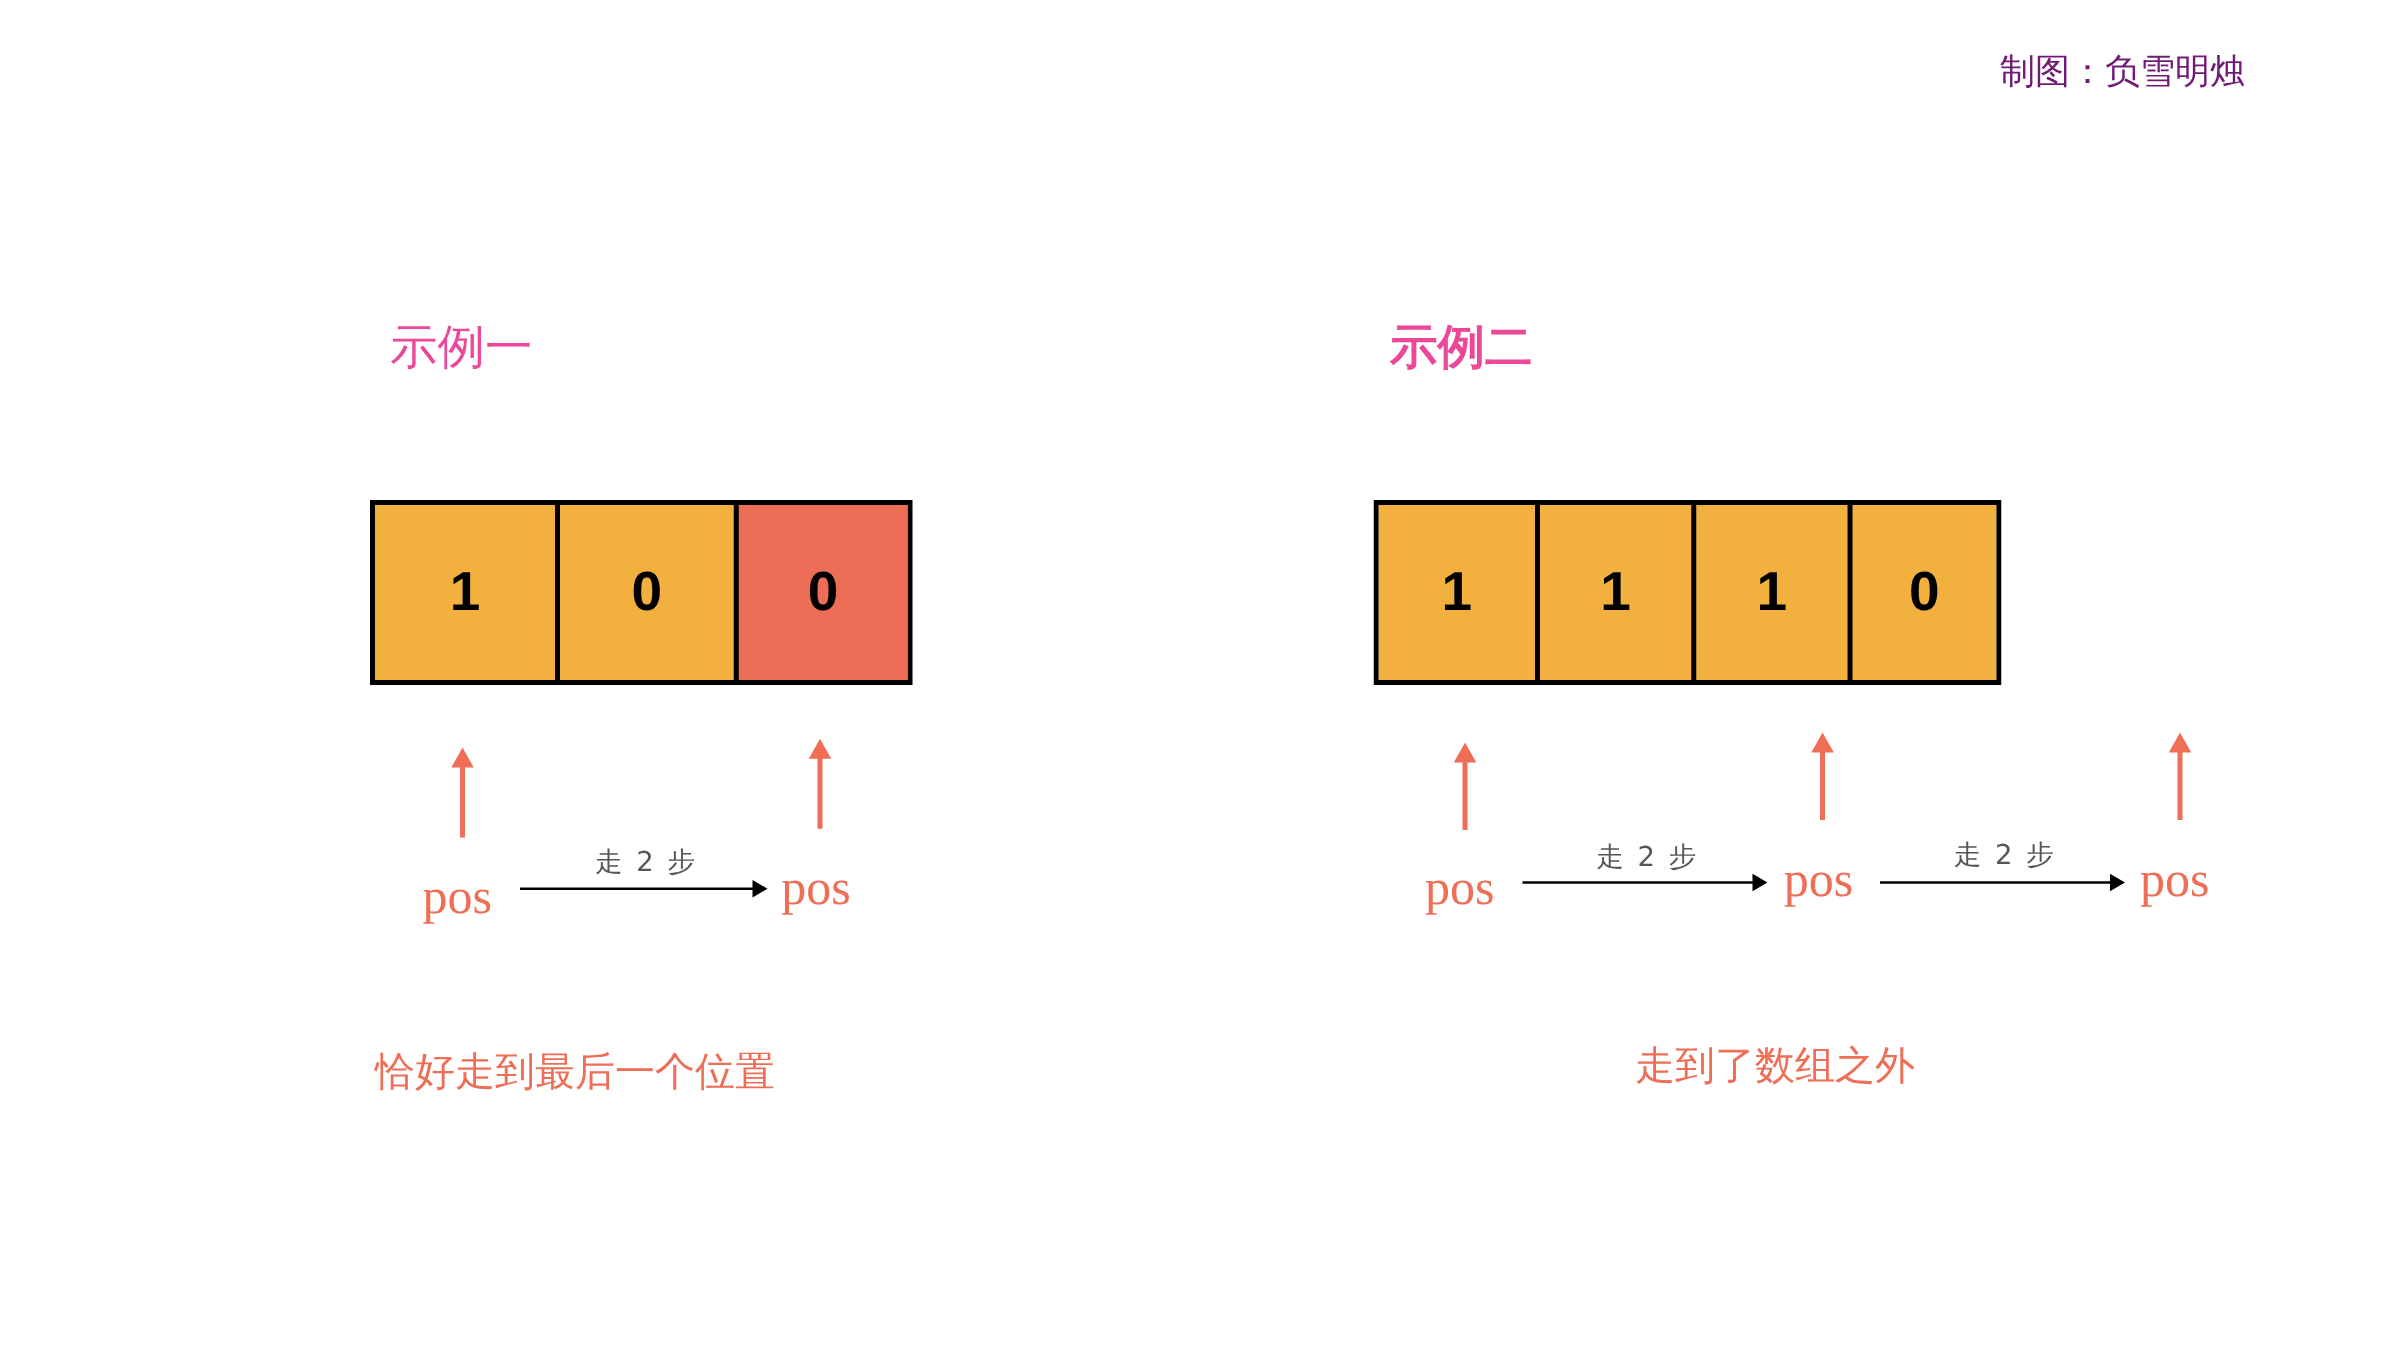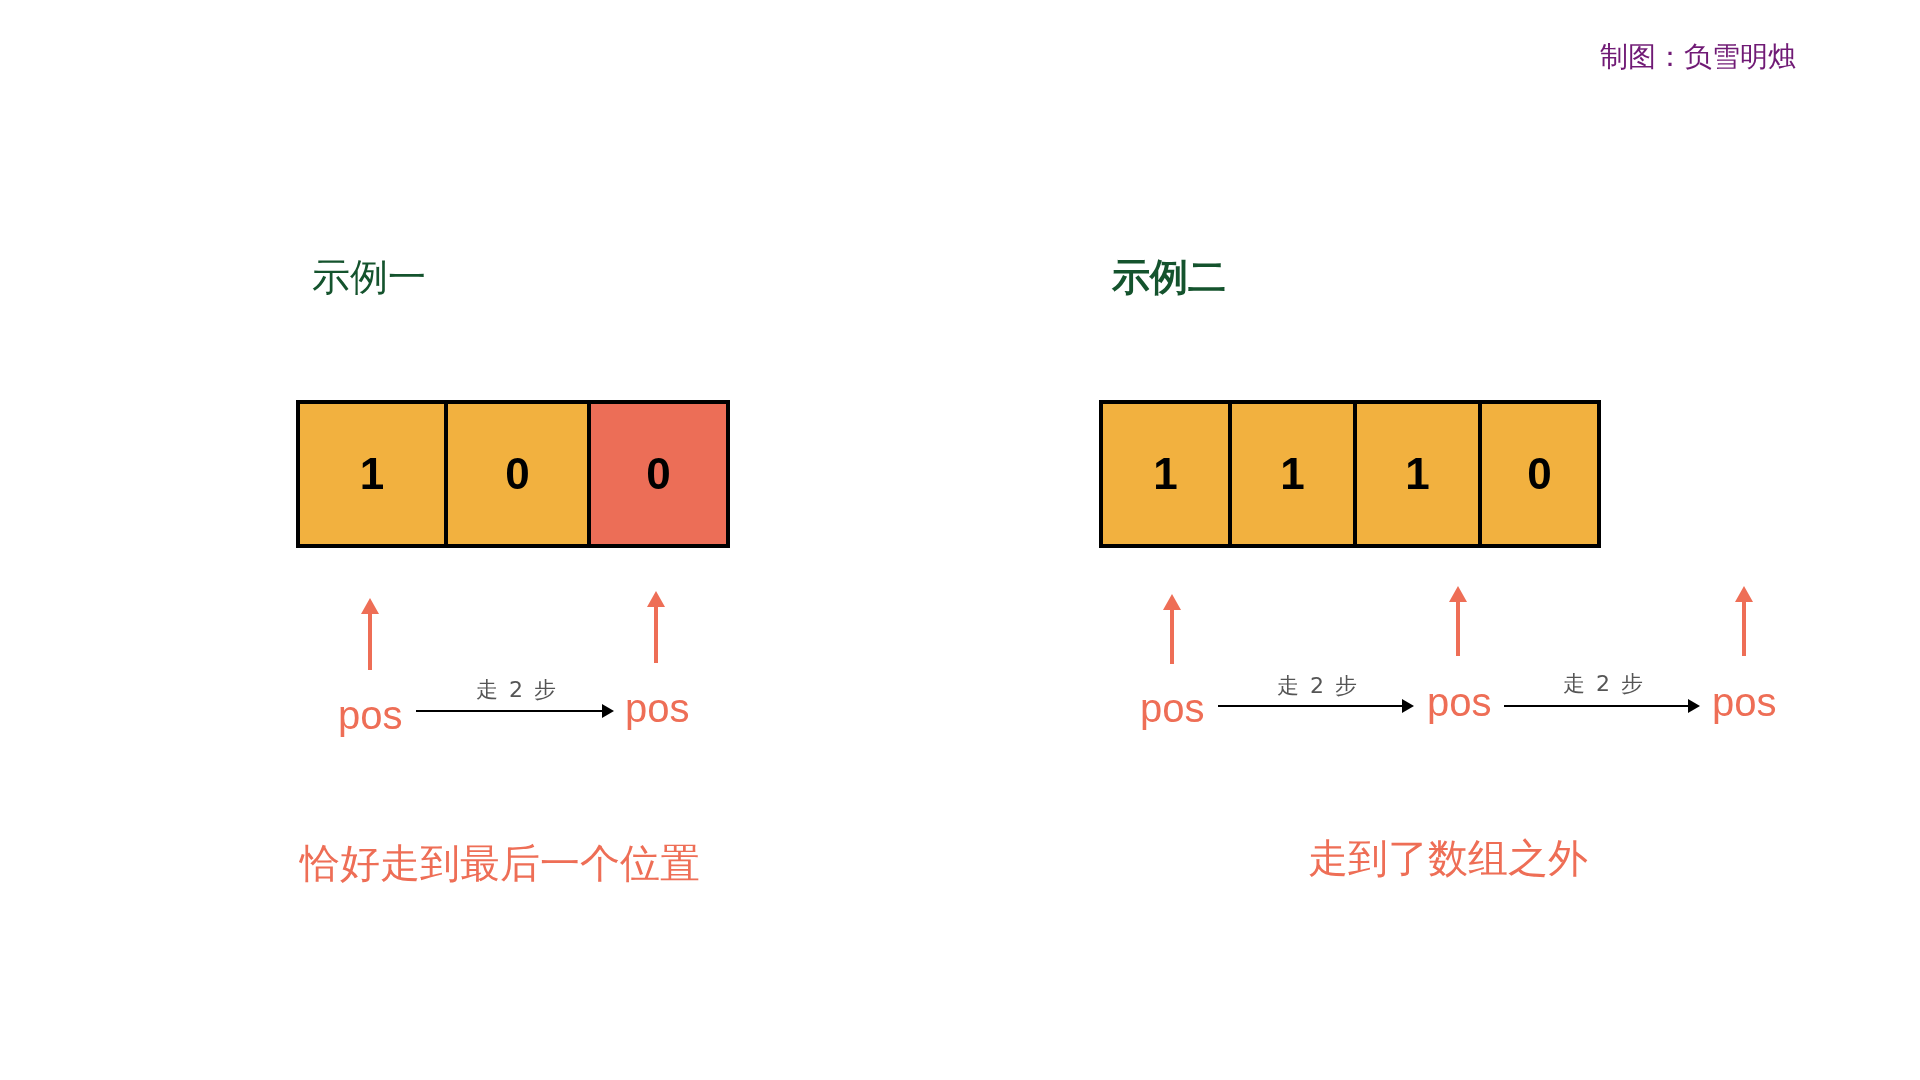--- a/index.html
+++ b/index.html
@@ -1,33 +1,33 @@
 <!DOCTYPE html>
 <html><head>
 <meta charset="utf-8">
 <style>
   html, body { margin:0; padding:0; }
   body { width:1920px; height:1080px; background:#ffffff; position:relative; overflow:hidden;
          font-family:"DejaVu Sans", sans-serif; }
   .abs { position:absolute; }
   .credit { left:1600px; top:38px; font-size:28px; color:#701a75; white-space:nowrap; }
-  .title { font-size:38px; color:#14532d; white-space:nowrap; }
+  .title { font-size:38px; color:#ec4899; white-space:nowrap; }
   .array { display:flex; border:4px solid #000; box-sizing:border-box; height:148px; top:400px; }
   .cell { box-sizing:border-box; height:100%; display:flex; align-items:center; justify-content:center;
           font-family:"Liberation Sans", sans-serif; font-weight:bold; font-size:44px; color:#000; }
   .cell + .cell { border-left:4px solid #000; }
   .up-arrow { width:4px; background:#ee6e56; }
   .up-arrow::before { content:""; position:absolute; left:-7px; top:-14px; width:0; height:0;
           border-left:9px solid transparent; border-right:9px solid transparent; border-bottom:16px solid #ee6e56; }
-  .pos { font-family:Liberation Sans, sans-serif; font-size:40px; color:#ee6e56; white-space:nowrap; }
+  .pos { font-family:Liberation Serif, serif; font-size:40px; color:#ee6e56; white-space:nowrap; }
   .step-line { height:2px; background:#000; }
   .step-line::after { content:""; position:absolute; right:-2px; top:-6px; width:0; height:0;
           border-top:7px solid transparent; border-bottom:7px solid transparent; border-left:12px solid #000; }
   .step-label { font-size:22px; color:#555; white-space:nowrap; letter-spacing:2px; }
-  .caption { font-size:40px; color:#ee6e56; white-space:nowrap; }
+  .caption { font-size:32px; color:#ee6e56; white-space:nowrap; }
 </style>
 </head>
 <body>
 
 <div class="abs credit">制图：负雪明烛</div>
 
 <div>
   <div class="abs title" style="left:312px;top:252px;">示例一</div>
 
   <div class="abs array" style="left:296px;width:434px;">

